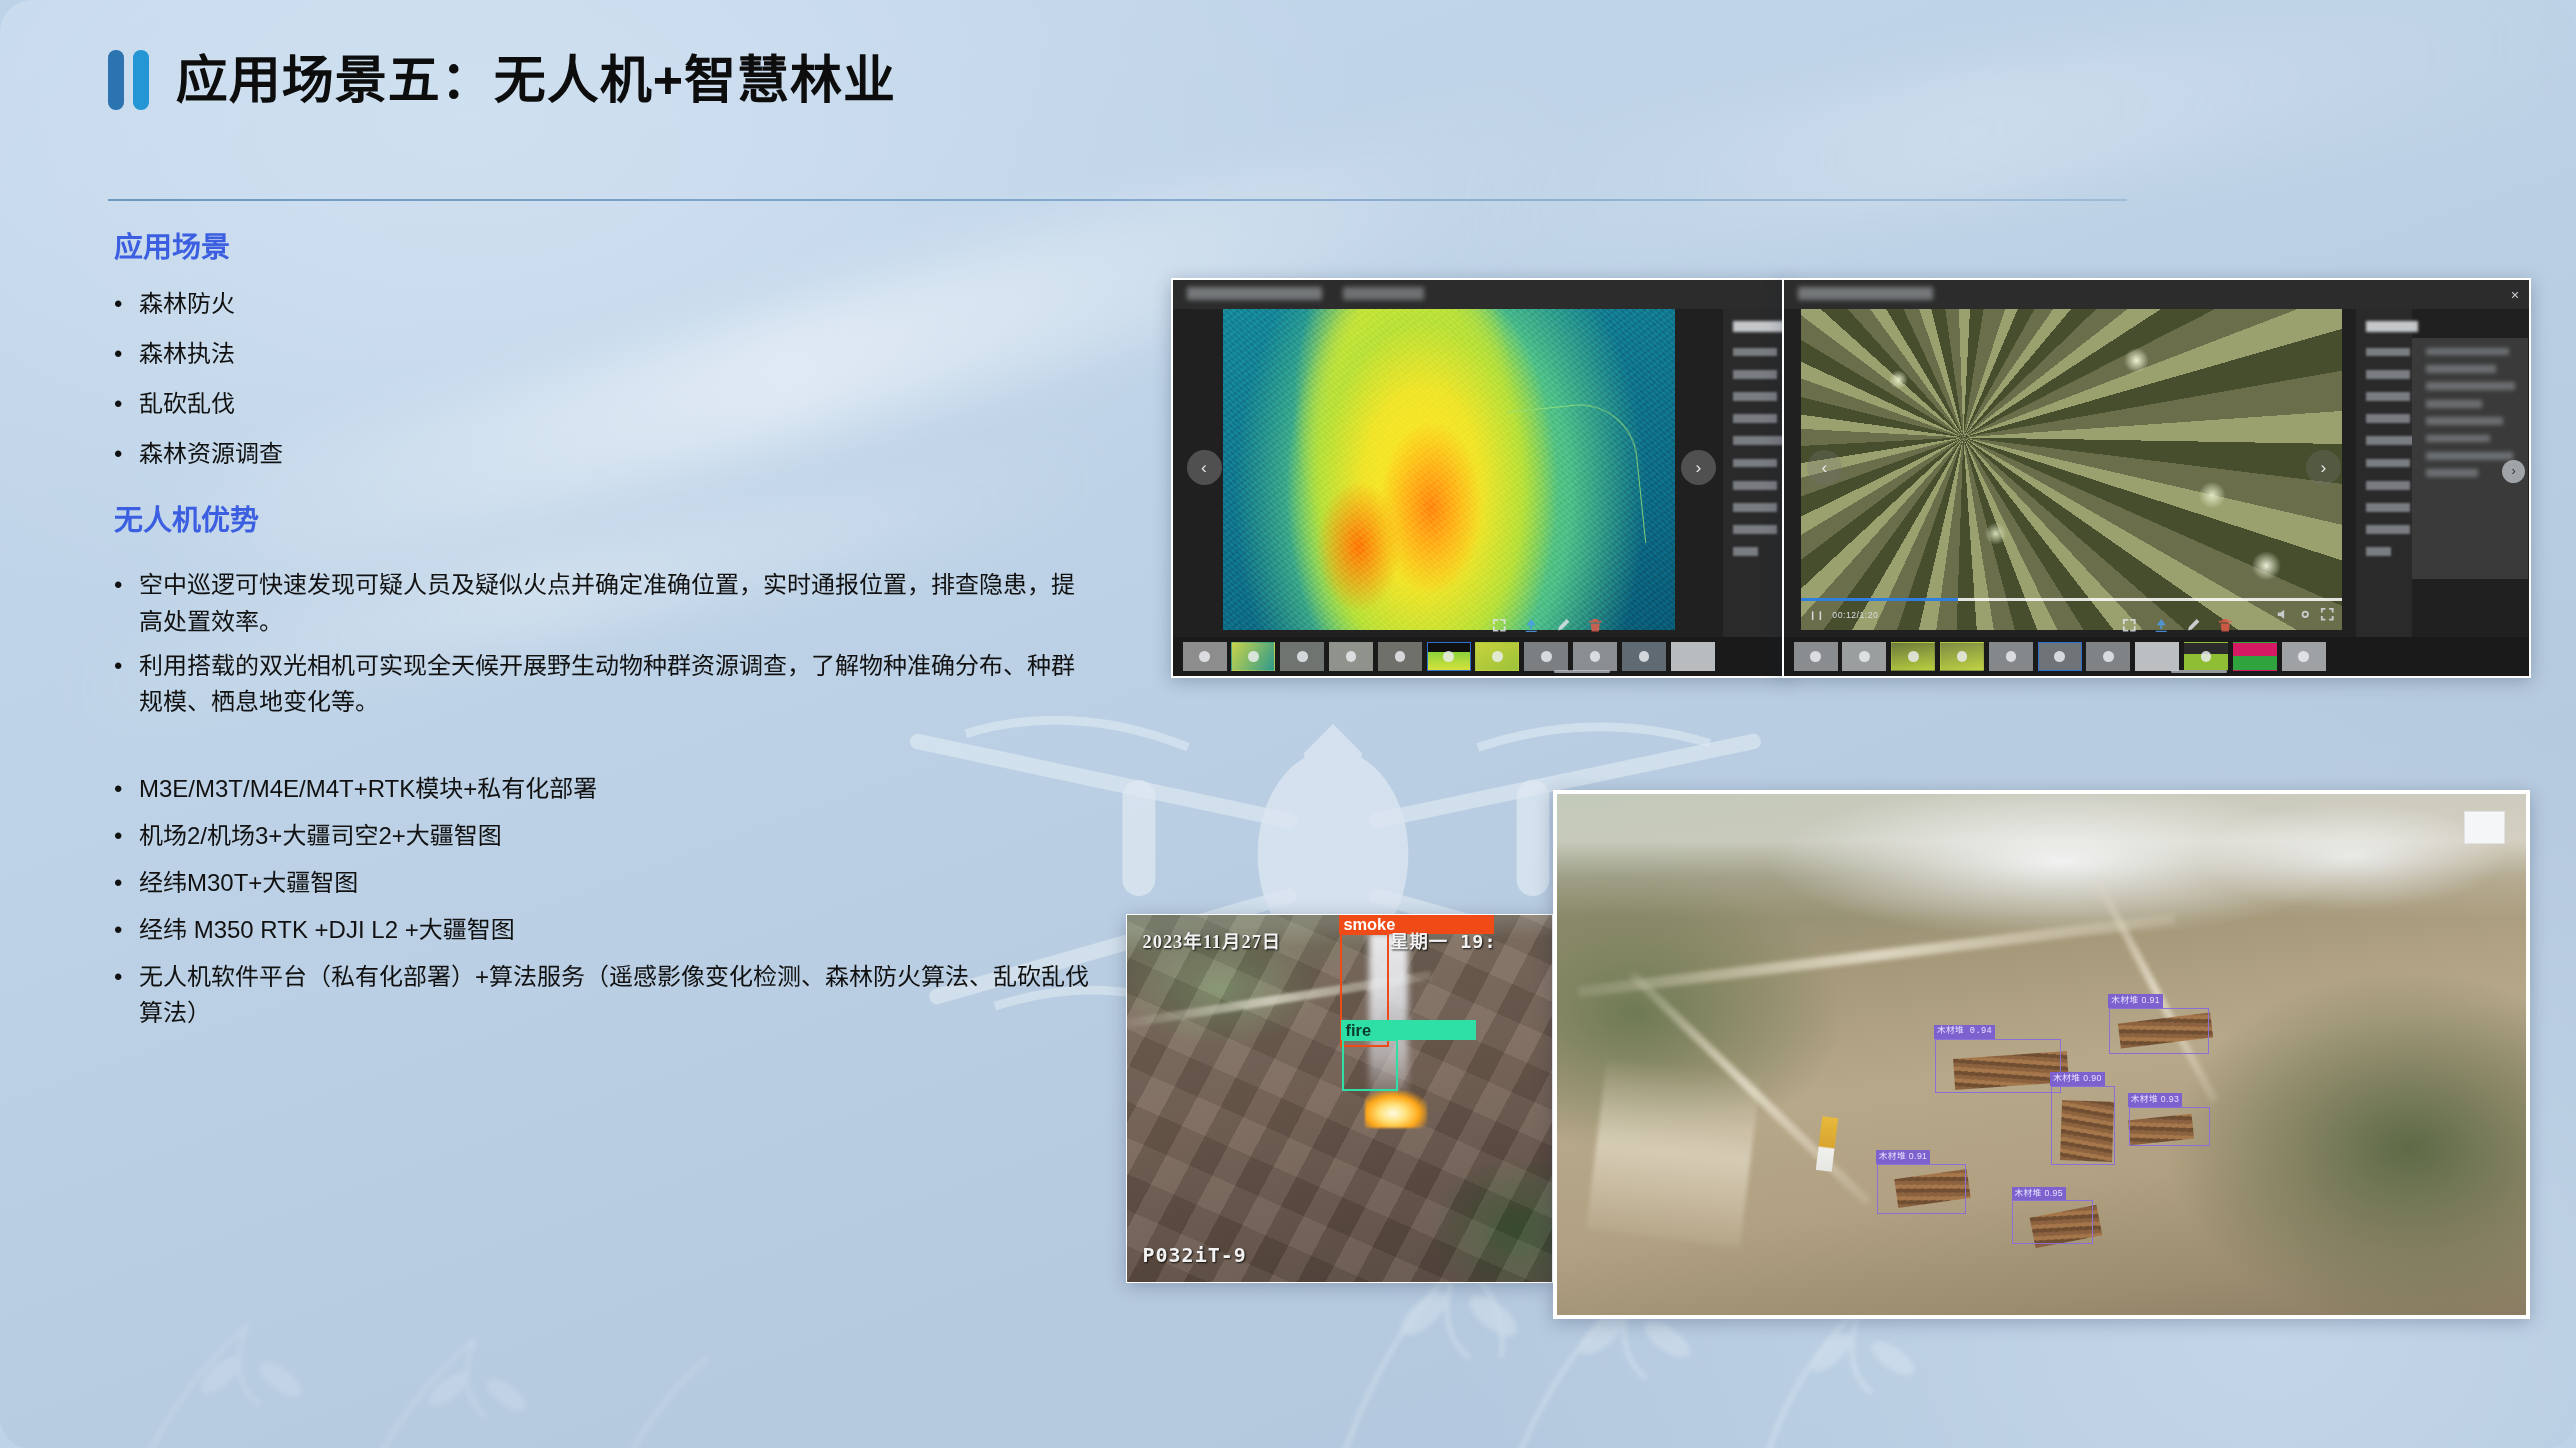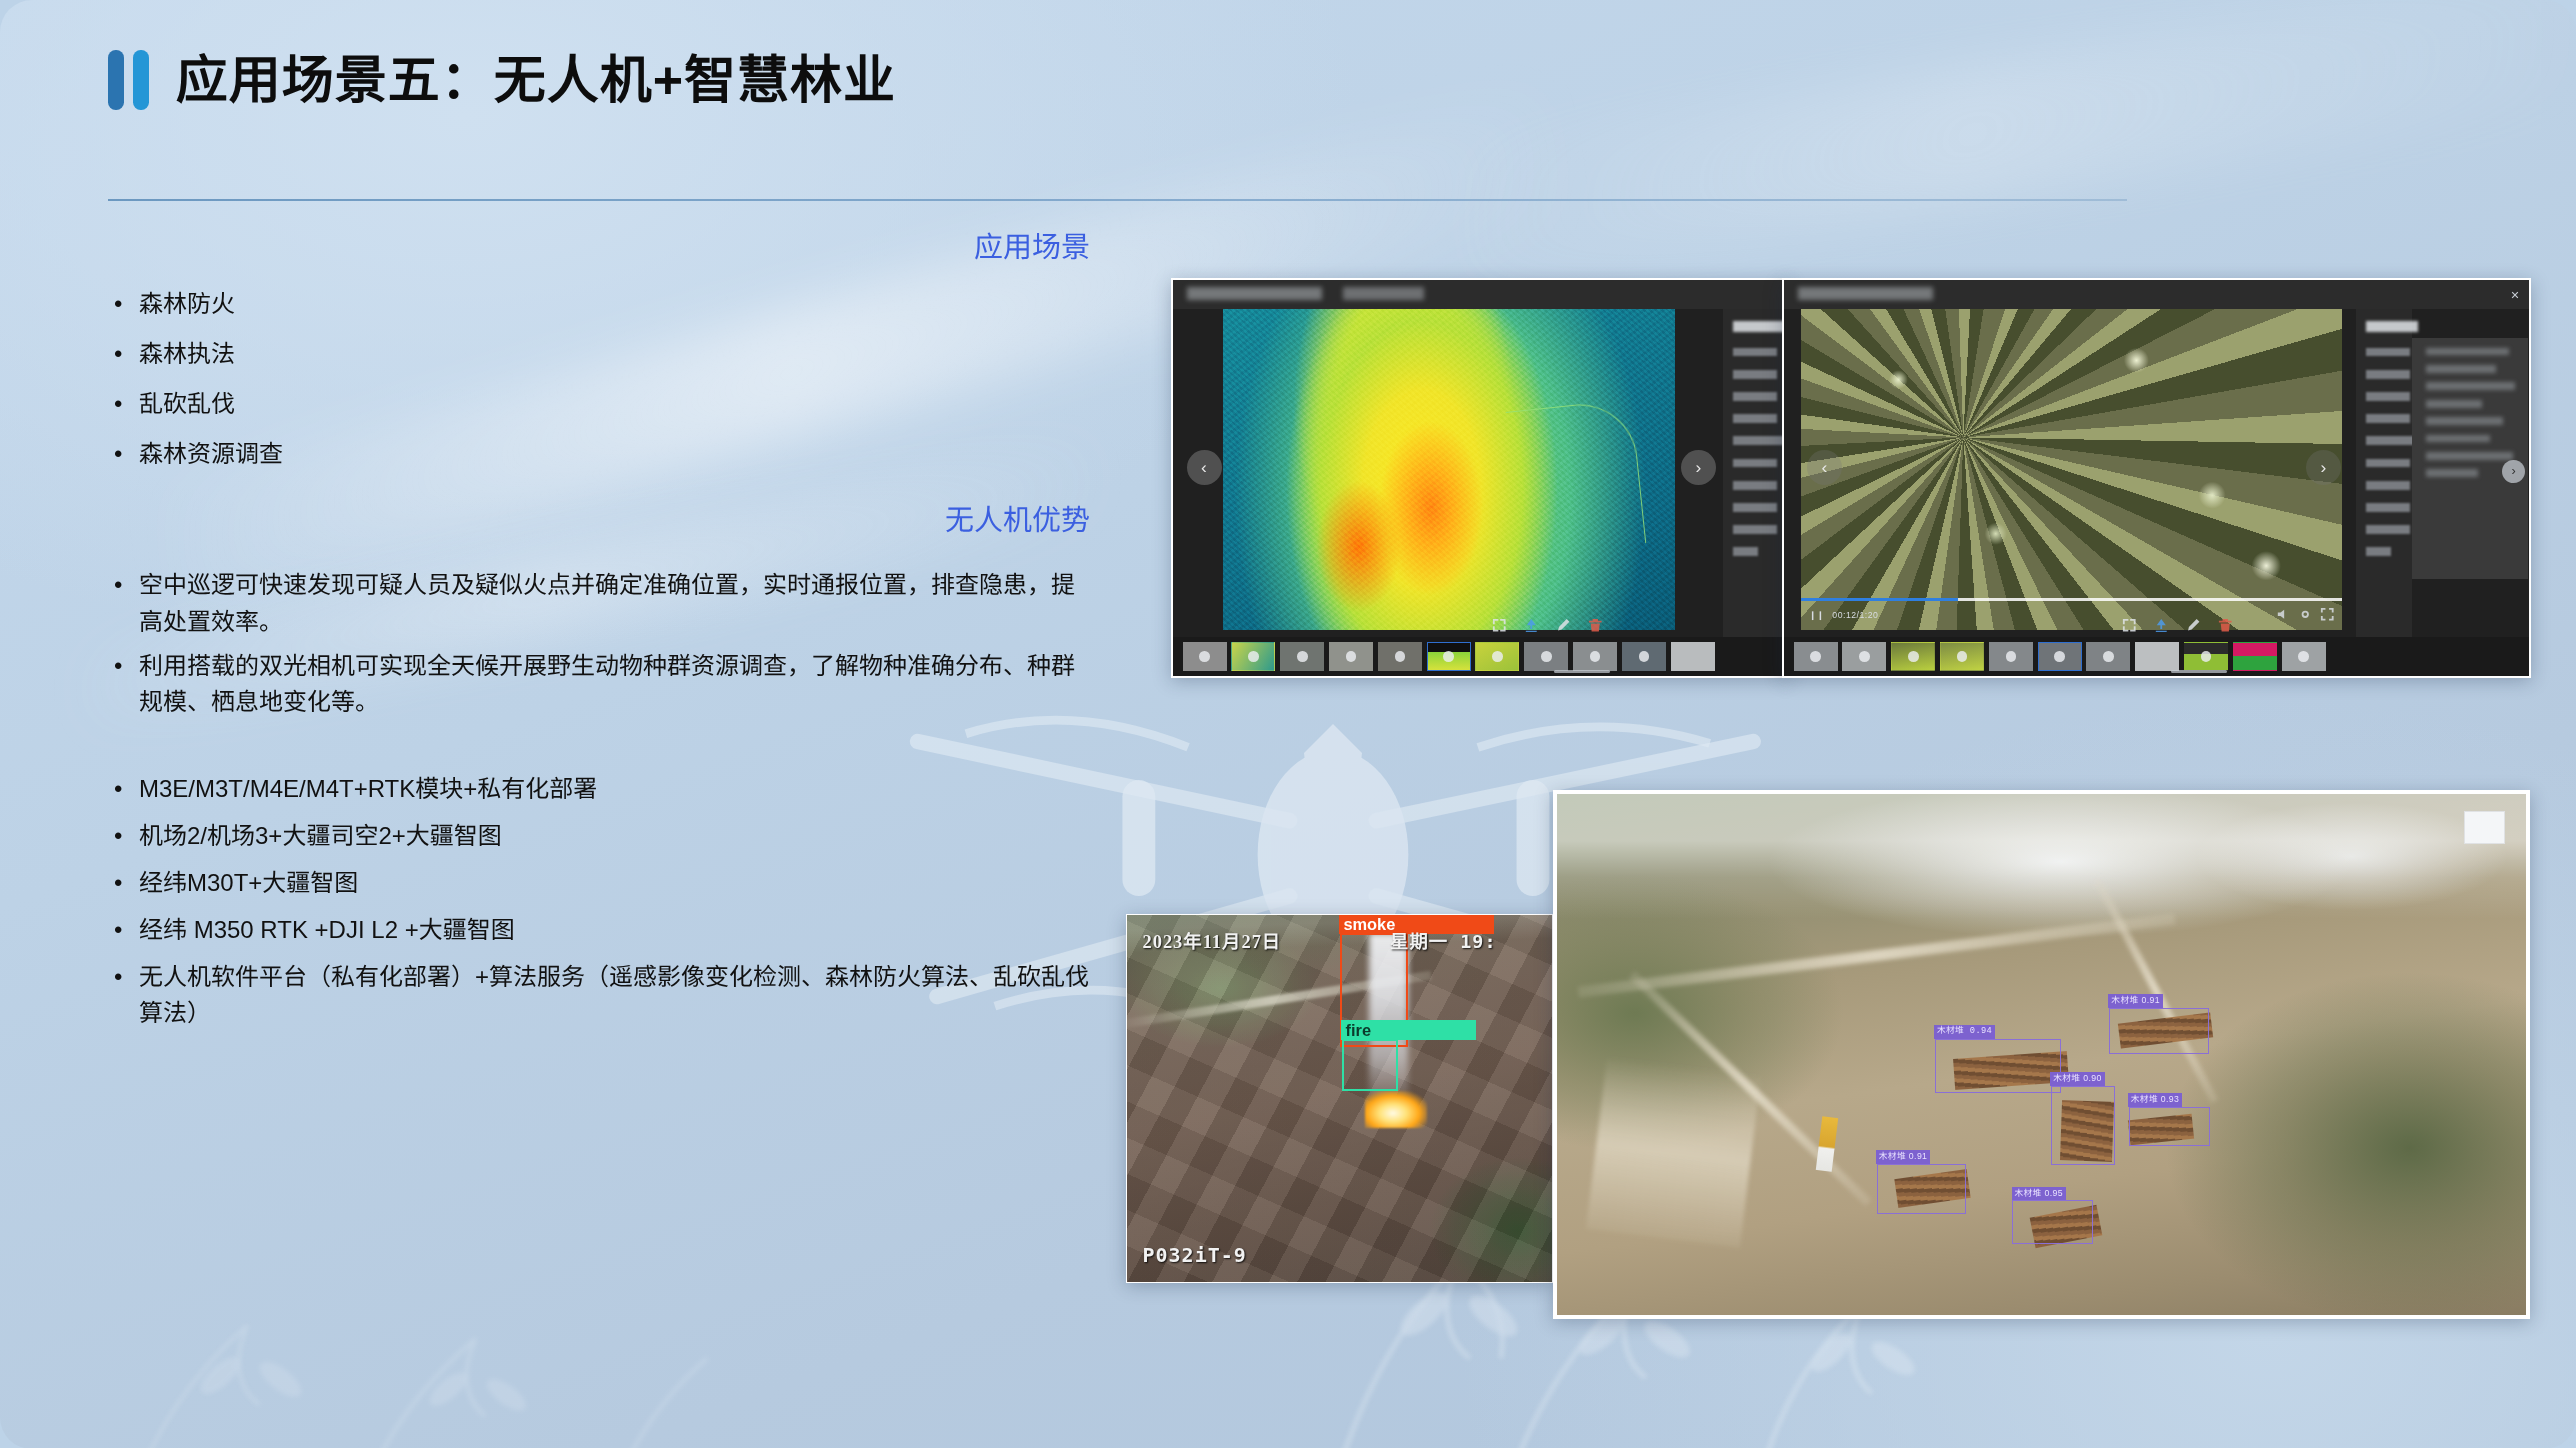--- a/index.html
+++ b/index.html
@@ -100,24 +100,23 @@
 
   
   .content {
     position: absolute;
     left: 114px; top: 230px;
     width: 976px;
   }
 
   .section-head {
     font-size: 29px;
-    font-weight: normal;
+    font-weight: bold;
     line-height: 1.2;
     margin-bottom: 3.9px;
-    text-align: right;
   }
   .head-blue { color: #3b5fe0; }
   .head-red  { color: #d2232a; }
 
   .bullets { list-style: none; }
   .bullet {
     display: flex;
     align-items: flex-start;
     font-size: 24px;
     color: #111;
@@ -800,21 +799,21 @@
       </div>
     </div>
   </div>
 
   <div class="shot" id="shot-fire">
     <div class="fire-img"></div>
     <div class="fire-road"></div>
     <div class="smoke-plume"></div>
     <div class="flame"></div>
 
-    <div class="det-box box-smoke" style="left:50%; top:18px; width:68px; height:114px;">
+    <div class="det-box box-smoke" style="left:50%; top:18px; width:49px; height:114px;">
       <span class="lbl">smoke</span>
     </div>
     <div class="det-box box-fire" style="left:50.5%; top:124px; width:56px; height:52px;">
       <span class="lbl">fire</span>
     </div>
 
     <div class="osd-text" style="left:15.5px; top:11.6px; font-size:18.4px;font-family:Liberation Serif, serif;">2023年11月27日</div>
     <div class="osd-text" style="left:263px; top:11.6px; font-size:18.4px;">星期一  19:</div>
     <div class="osd-text" style="left:15.5px; bottom:15.5px; font-size:20px;">P032iT-9</div>
   </div>

